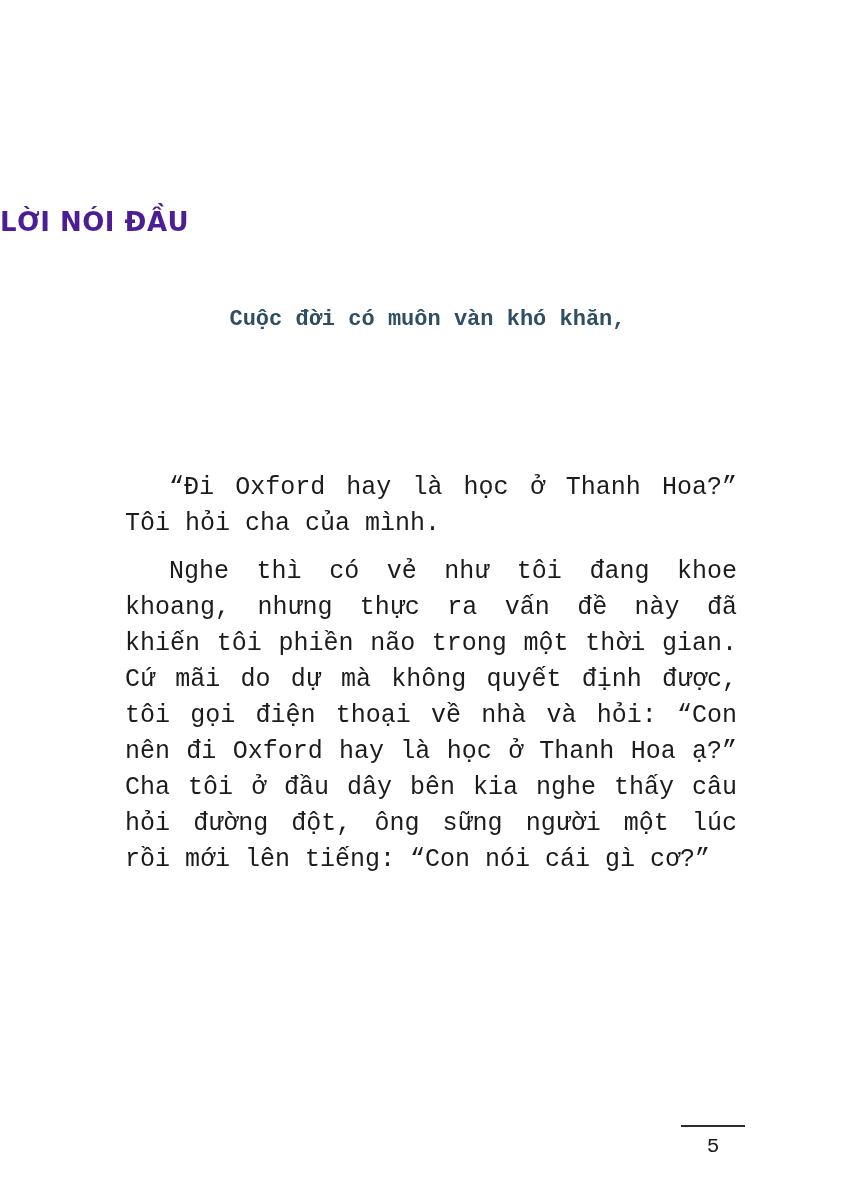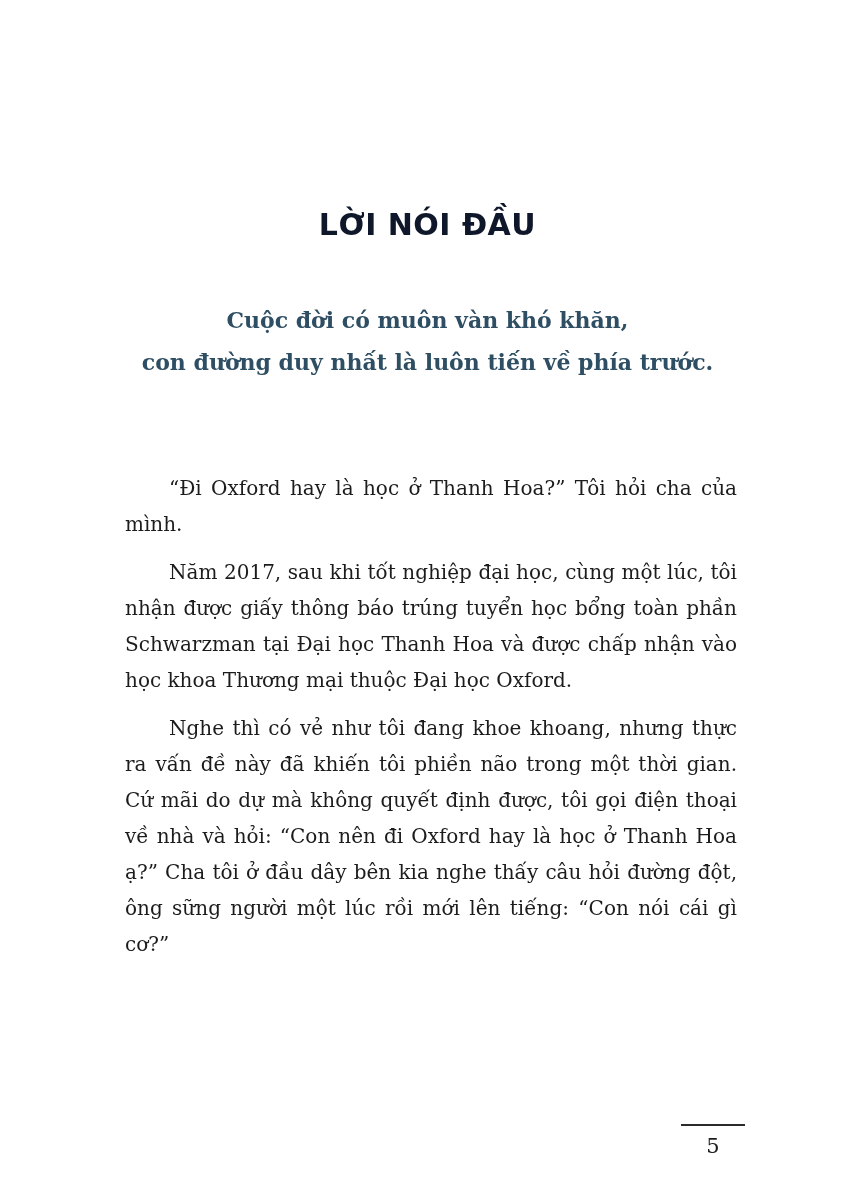--- a/index.html
+++ b/index.html
@@ -1,56 +1,55 @@
 <!DOCTYPE html>
 <html><head>
 <meta charset="utf-8">
 <style>
-  * { box-sizing: border-box; }
+  * { box-sizing: border-box; font-family: Liberation Mono, monospace; }
   html, body { margin: 0; padding: 0; }
   body { background: #ffffff; }
   .page {
     position: relative;
     width: 855px;
     height: 1200px;
     background: #ffffff;
     overflow: hidden;
     font-family: "DejaVu Serif", "Liberation Serif", serif;
     color: #1c1c1c;
   }
   .chapter-title {
     position: absolute;
     top: 207px;
     left: 0;
     width: 100%;
     margin: 0;
-    text-align: center;
     font-family: "DejaVu Sans", "Liberation Sans", sans-serif;
     font-weight: bold;
-    font-size: 30px;
+    font-size: 26px;
     letter-spacing: 0.5px;
-    color: #0f172a;
+    color: #4c1d95;
   }
   .epigraph {
     position: absolute;
     top: 299px;
     left: 0;
     width: 100%;
     text-align: center;
     font-weight: bold;
     font-size: 22px;
     line-height: 42px;
     color: #2e4e63;
   }
   .body-text {
     position: absolute;
     top: 470px;
     left: 125px;
     width: 612px;
-    font-size: 20px;
+    font-size: 25px;
     line-height: 36px;
     text-align: justify;
   }
   .body-text p {
     margin: 0 0 12px 0;
     text-indent: 44px;
   }
   .footer {
     position: absolute;
     right: 110px;
@@ -70,26 +69,24 @@
 </style>
 </head>
 <body>
 
 <div class="page">
 
   <h1 class="chapter-title">LỜI NÓI ĐẦU</h1>
 
   <div class="epigraph">
     <div>Cuộc đời có muôn vàn khó khăn,</div>
-    <div>con đường duy nhất là luôn tiến về phía trước.</div>
   </div>
 
   <div class="body-text">
     <p>“Đi Oxford hay là học ở Thanh Hoa?” Tôi hỏi cha của mình.</p>
-    <p>Năm 2017, sau khi tốt nghiệp đại học, cùng một lúc, tôi nhận được giấy thông báo trúng tuyển học bổng toàn phần Schwarzman tại Đại học Thanh Hoa và được chấp nhận vào học khoa Thương mại thuộc Đại học Oxford.</p>
     <p>Nghe thì có vẻ như tôi đang khoe khoang, nhưng thực ra vấn đề này đã khiến tôi phiền não trong một thời gian. Cứ mãi do dự mà không quyết định được, tôi gọi điện thoại về nhà và hỏi: “Con nên đi Oxford hay là học ở Thanh Hoa ạ?” Cha tôi ở đầu dây bên kia nghe thấy câu hỏi đường đột, ông sững người một lúc rồi mới lên tiếng: “Con nói cái gì cơ?”</p>
   </div>
 
   <div class="footer">
     <div class="footer-rule"></div>
     <div class="page-number">5</div>
   </div>
 
 </div>
 

